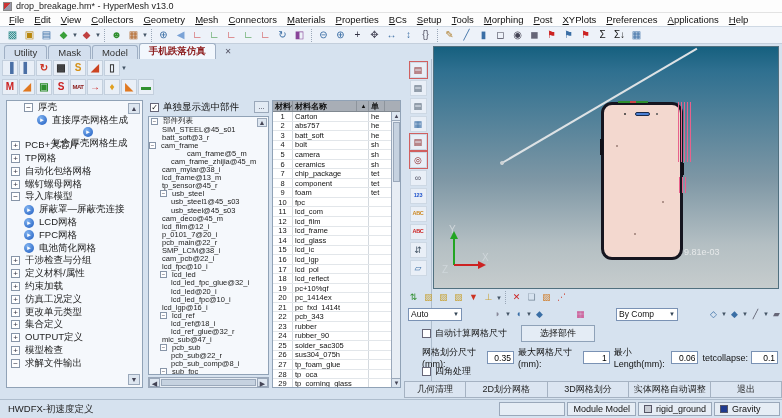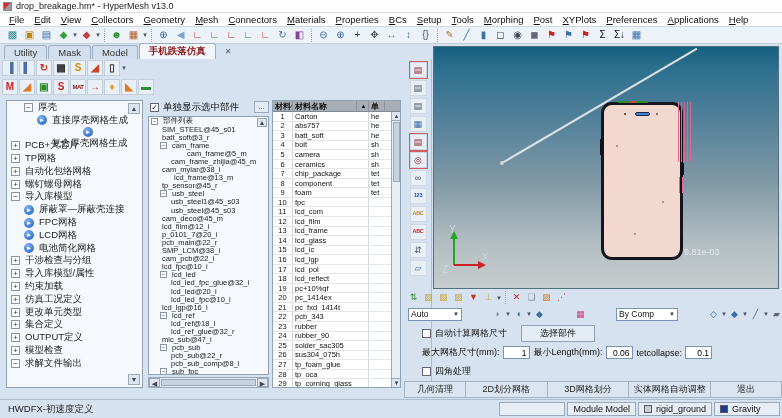--- a/index.html
+++ b/index.html
@@ -265,37 +265,37 @@
         <div class="trow" style="padding-left: 4px;">
           <span class="pm">−</span>
           <span class="tlabel">导入库模型</span>
         </div>
         <div class="trow" style="padding-left: 17px;">
           <span class="play">▸</span>
           <span class="tlabel">屏蔽罩—屏蔽壳连接</span>
         </div>
         <div class="trow" style="padding-left: 17px;">
           <span class="play">▸</span>
-          <span class="tlabel">FPC网格</span>
+          <span class="tlabel">LCD网格</span>
         </div>
         <div class="trow" style="padding-left: 17px;">
           <span class="play">▸</span>
-          <span class="tlabel">LCD网格</span>
+          <span class="tlabel">FPC网格</span>
         </div>
         <div class="trow" style="padding-left: 17px;">
           <span class="play">▸</span>
           <span class="tlabel">电池简化网格</span>
         </div>
         <div class="trow" style="padding-left: 4px;">
           <span class="pm">+</span>
           <span class="tlabel">干涉检查与分组</span>
         </div>
         <div class="trow" style="padding-left: 4px;">
           <span class="pm">+</span>
-          <span class="tlabel">导入库模型/属性</span>
+          <span class="tlabel">定义材料/属性</span>
         </div>
         <div class="trow" style="padding-left: 4px;">
           <span class="pm">+</span>
           <span class="tlabel">约束加载</span>
         </div>
         <div class="trow" style="padding-left: 4px;">
           <span class="pm">+</span>
           <span class="tlabel">仿真工况定义</span>
         </div>
         <div class="trow" style="padding-left: 4px;">
@@ -331,34 +331,34 @@
     <div class="trow" style="padding-left: 2px;">
           <span class="pm">−</span>
           <span class="tlabel">部件列表</span>
         </div>
         <div class="trow" style="padding-left: 11px;">
           <span class="tlabel">SIM_STEEL@45_s01</span>
         </div>
         <div class="trow" style="padding-left: 11px;">
           <span class="tlabel">batt_soft@3_r</span>
         </div>
-        <div class="trow" style="padding-left: 11px;">
+        <div class="trow" style="">
           <span class="pm">−</span>
           <span class="tlabel">cam_frame</span>
         </div>
         <div class="trow" style="padding-left: 36px;">
           <span class="tlabel">cam_frame@5_m</span>
         </div>
         <div class="trow" style="padding-left: 20px;">
           <span class="tlabel">cam_frame_zhijia@45_m</span>
         </div>
         <div class="trow" style="padding-left: 11px;">
           <span class="tlabel">cam_mylar@38_i</span>
         </div>
-        <div class="trow" style="padding-left: 23px;">
+        <div class="trow" style="padding-left: 11px;">
           <span class="tlabel">lcd_frame@13_m</span>
         </div>
         <div class="trow" style="padding-left: 11px;">
           <span class="tlabel">tp_sensor@45_r</span>
         </div>
         <div class="trow" style="padding-left: 11px;">
           <span class="pm">−</span>
           <span class="tlabel">usb_steel</span>
         </div>
         <div class="trow" style="padding-left: 20px;">
@@ -697,20 +697,24 @@
   </div>
 
   <div id="settings" class="abs">
     <div class="srow" style="left:4px; top:2px;">
       <span class="cb"></span>
       <span>自动计算网格尺寸</span>
       <span class="btn-select">选择部件</span>
     </div>
     <div class="srow" id="fieldsrow" style="left:4px; top:23px;">
         <span class="field">
+          <span>网格划分尺寸(mm):</span>
+          <input readonly="" value="0.35" style="">
+        </span>
+        <span class="field">
           <span>最大网格尺寸(mm):</span>
           <input readonly="" value="1" style="">
         </span>
         <span class="field">
           <span>最小Length(mm):</span>
           <input readonly="" value="0.06" style="">
         </span>
         <span class="field">
           <span>tetcollapse:</span>
           <input readonly="" value="0.1" style="">

